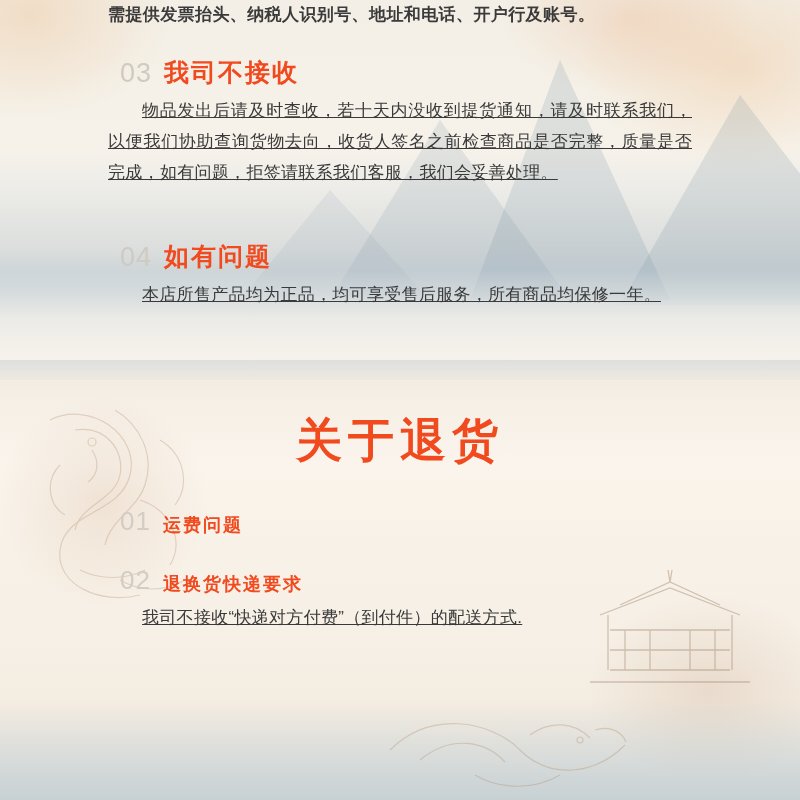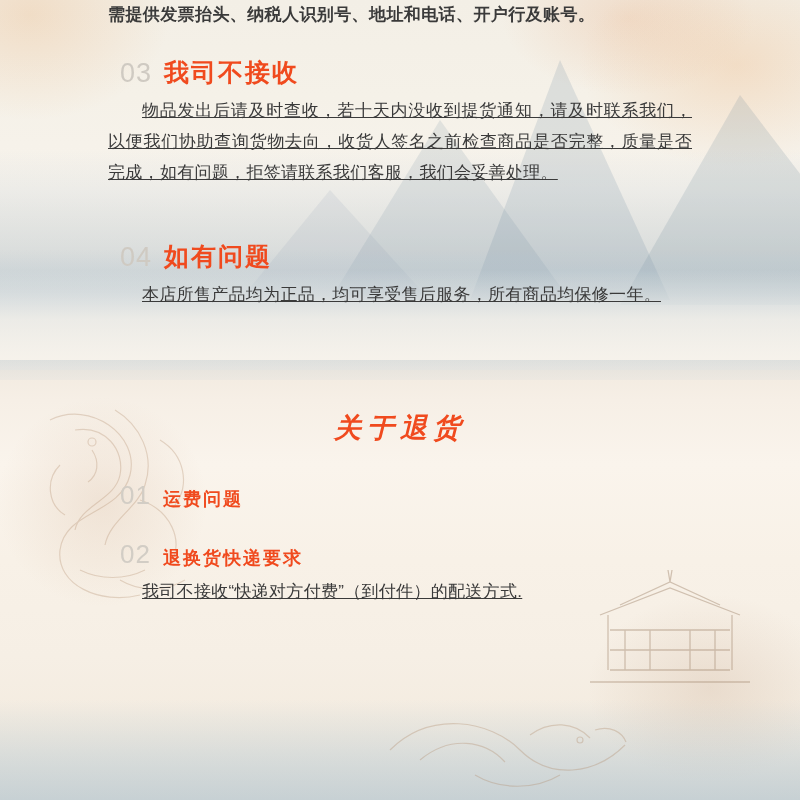--- a/index.html
+++ b/index.html
@@ -195,27 +195,26 @@
     letter-spacing: 0.3px;
     text-align: justify;
     text-indent: 2em;
     text-decoration: underline;
   }
 
   .spacer-band { height: 88px; }
 
   .big-title {
     text-align: center;
-    font-size: 27px;
+    font-size: 46px;
     font-weight: 700;
     color: #f04a1e;
     letter-spacing: 6px;
     margin: 0;
     padding: 12px 0 6px 0;
-    font-style: italic;
   }
 
   .sec-sub {
     margin-top: 28px;
   }
   .sec-sub .sec-num { font-size: 26px; color: #d2cdc5; }
   .sec-sub .sec-title { font-size: 18px; }
 </style>
 </head>
 <body>

